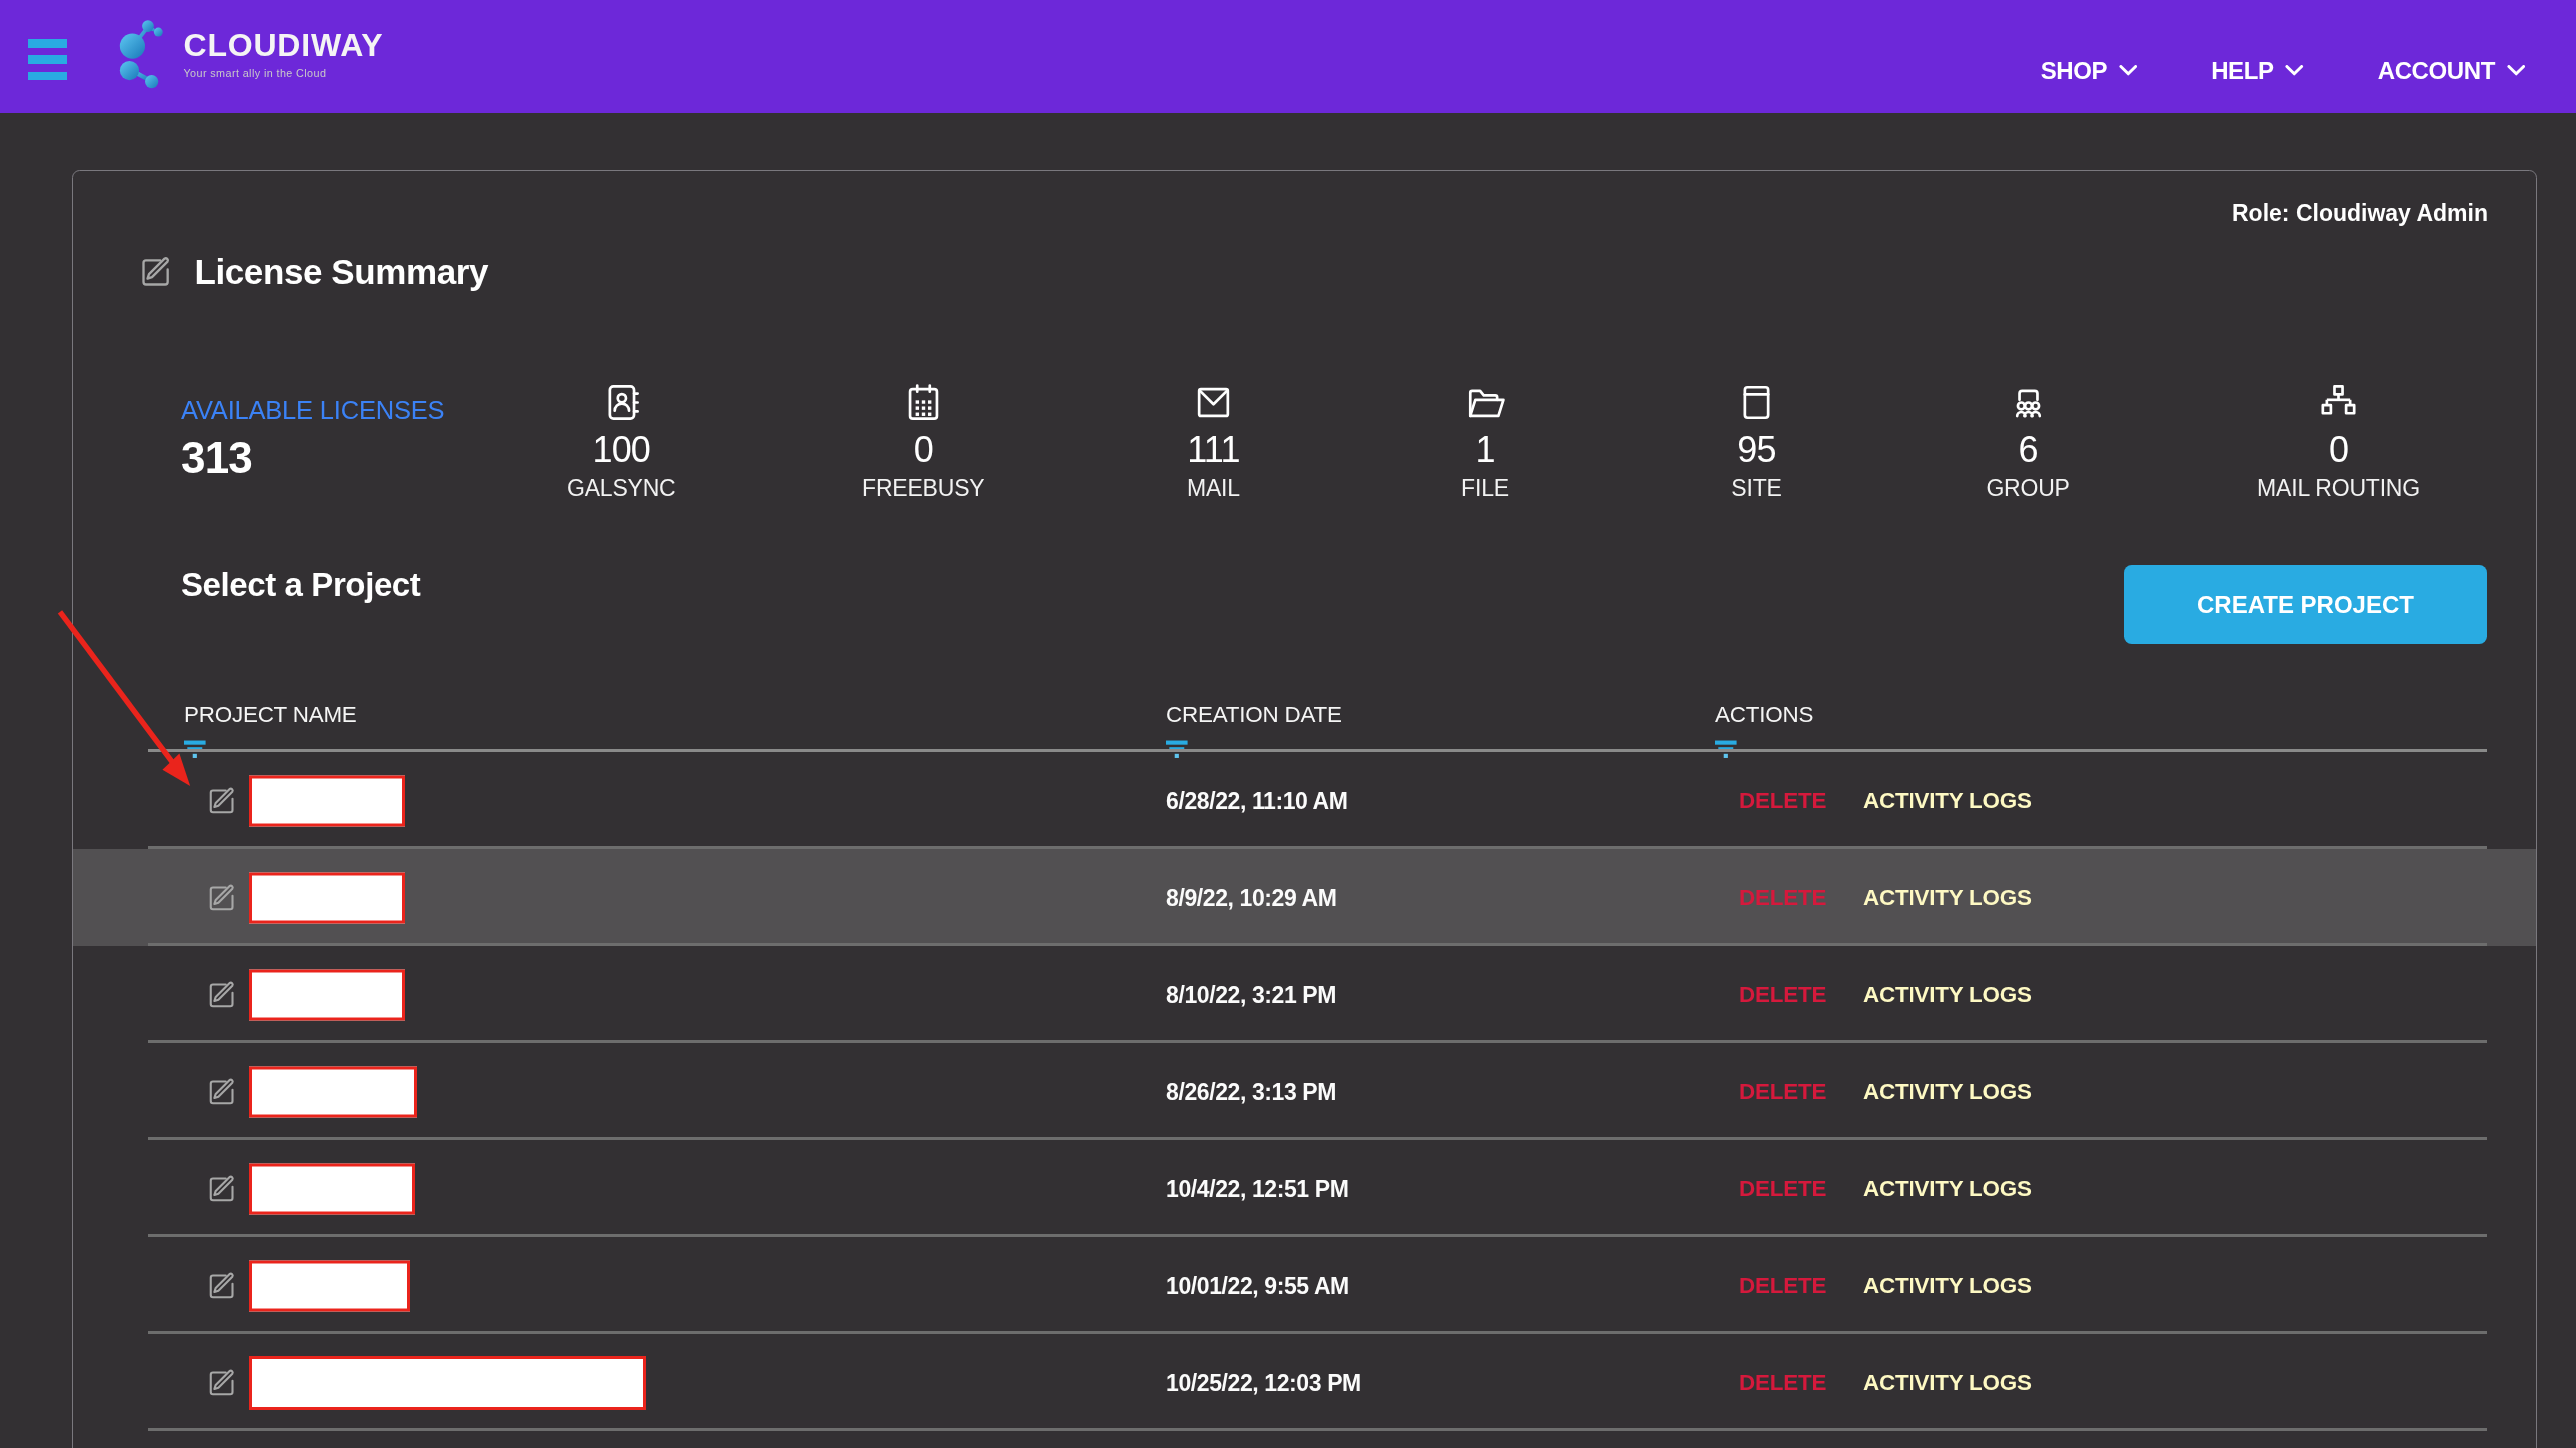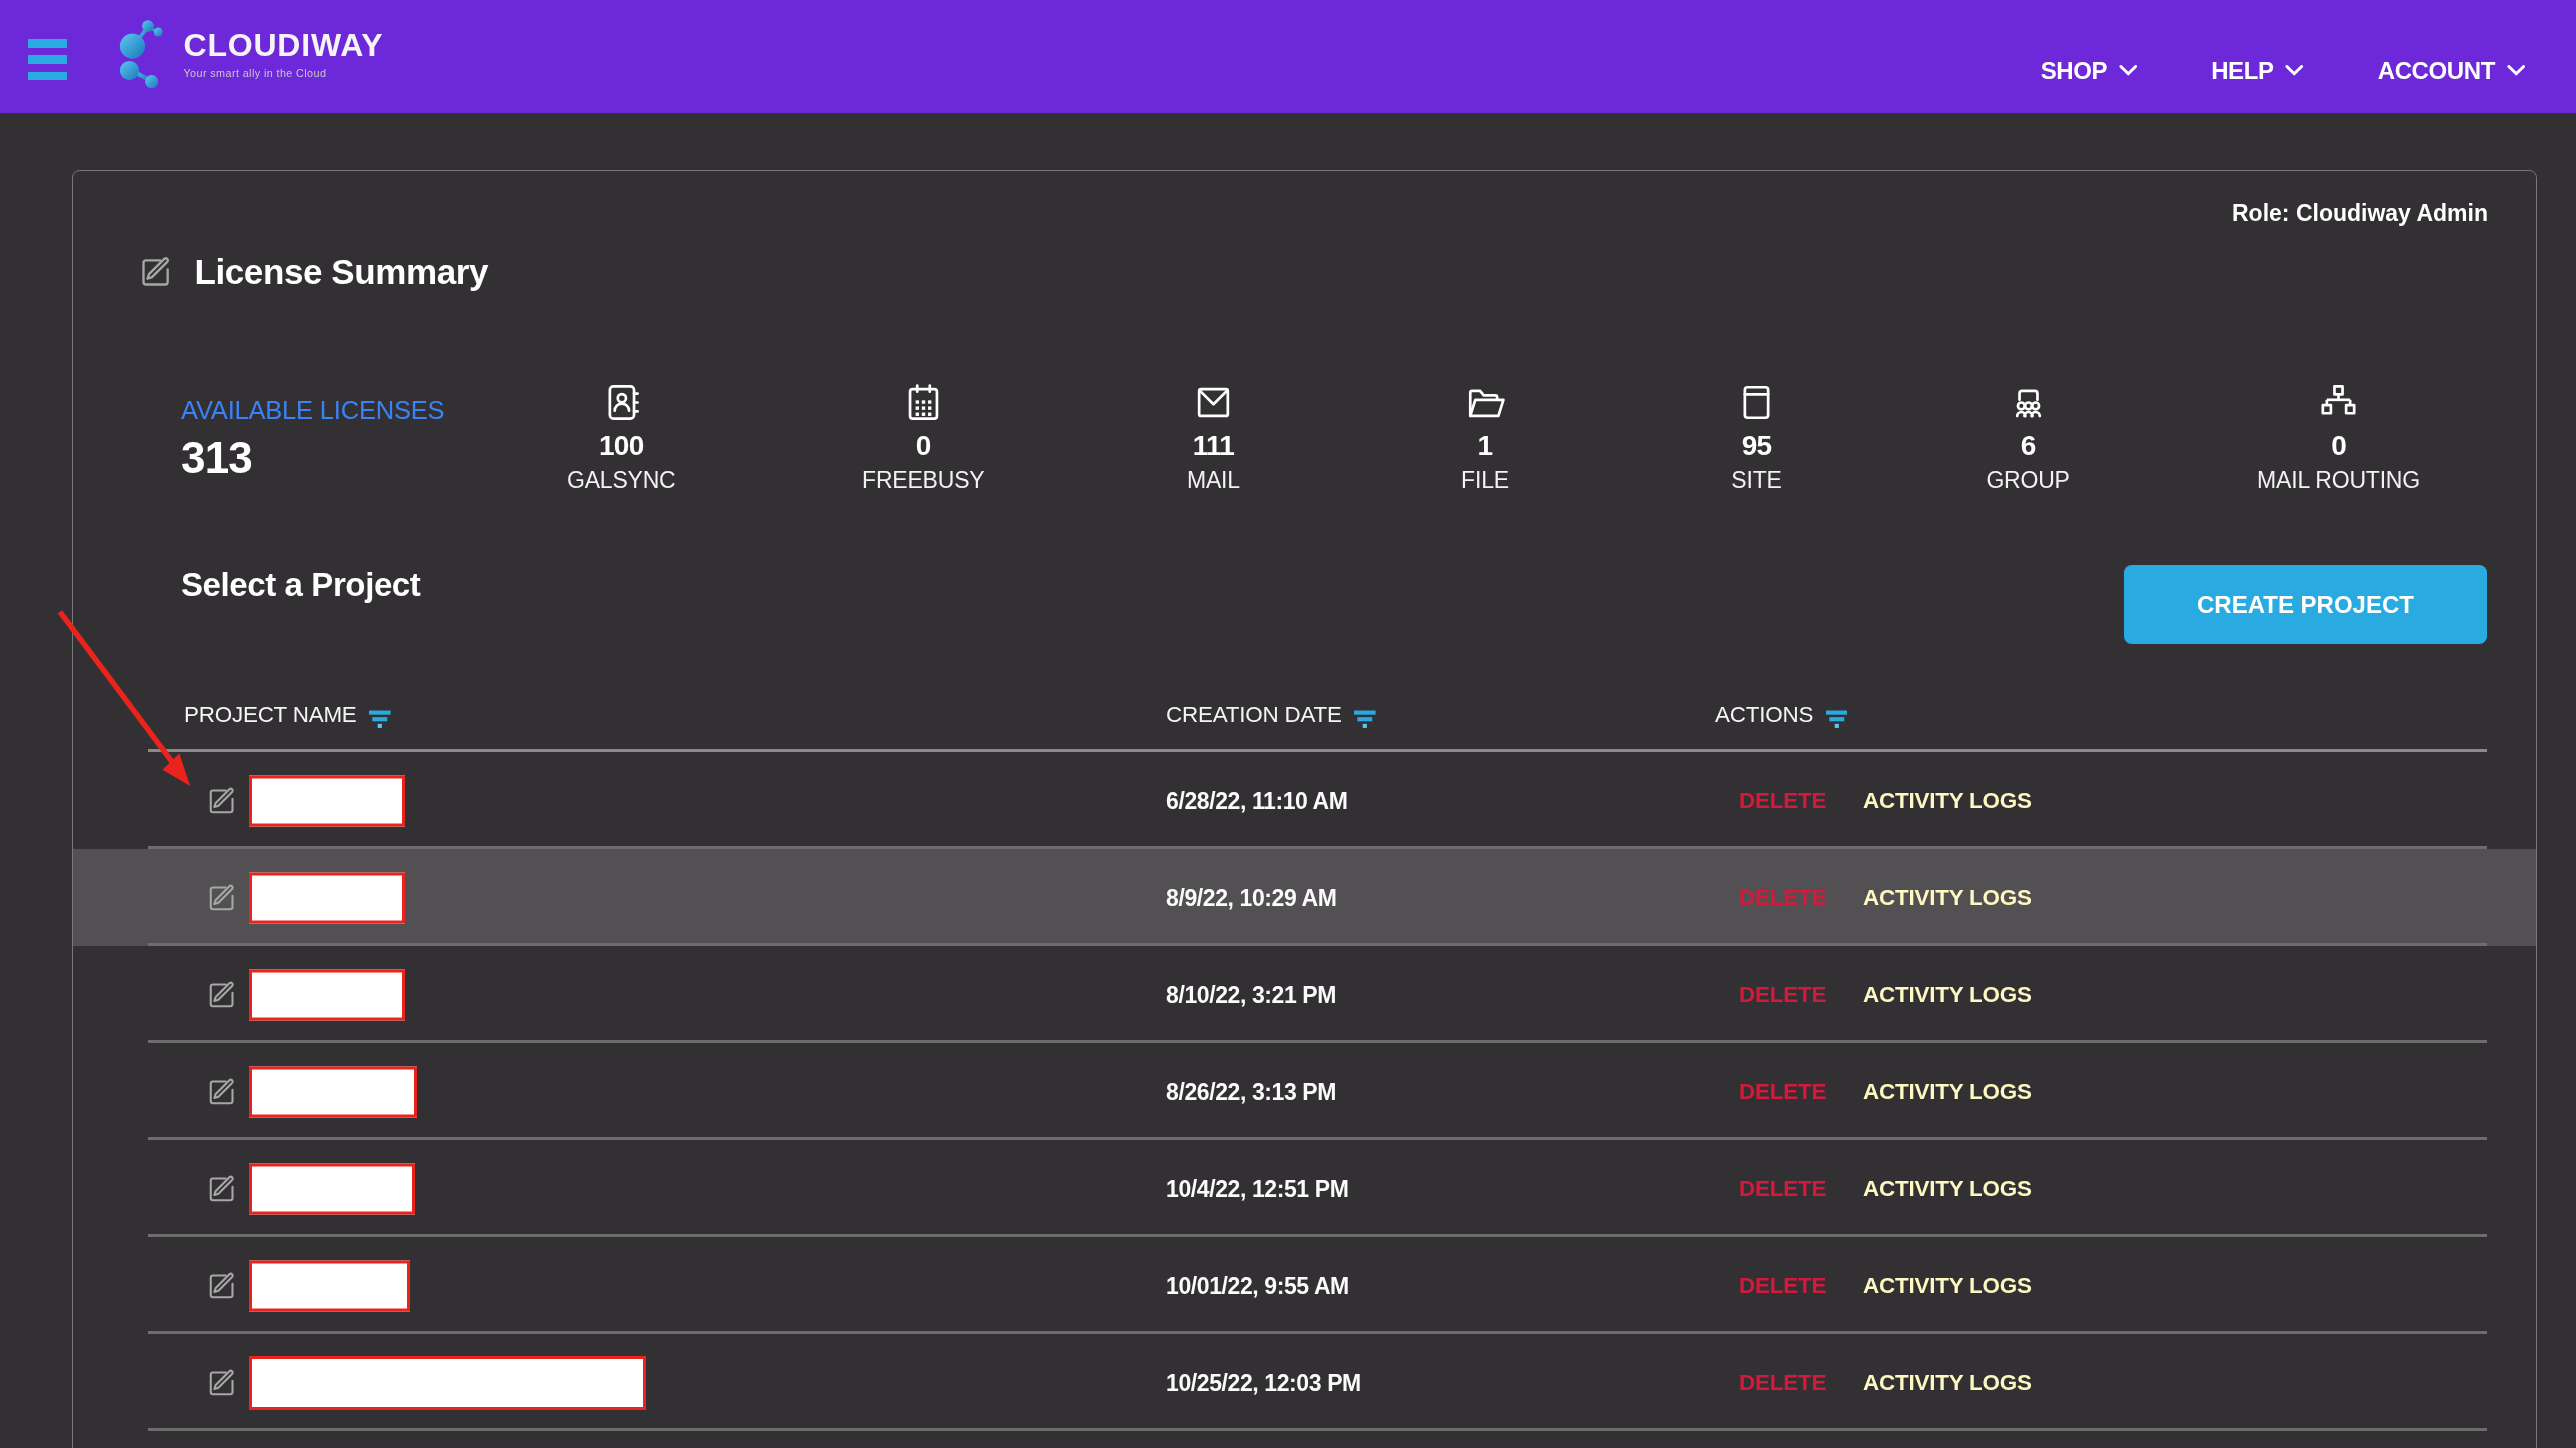--- a/index.html
+++ b/index.html
@@ -48,39 +48,39 @@
   .avail { position:absolute; left:108px; top:225px; }
   .avail-label { font-size:25.5px; letter-spacing:-0.2px; color:#3b82f6; }
   .avail-value { font-size:44px; font-weight:bold; margin-top:7.7px; letter-spacing:-0.8px; }
   .stats-row {
     position:absolute; left:494px; right:116px; top:210px;
     display:flex; justify-content:space-between;
   }
   .stat { display:flex; flex-direction:column; align-items:center; min-width:85px; }
   .stat-icon { width:43px; height:43px; }
   .stat-icon svg { width:43px; height:43px; }
-  .stat-value { font-size:28px; font-weight:bold; margin-top:7.7px; line-height:1; letter-spacing:-0.8px; }
+  .stat-value { font-size:36px; font-weight:normal; margin-top:7.7px; line-height:1; letter-spacing:-0.8px; }
   .stat-label { font-size:23px; margin-top:7.7px; letter-spacing:-0.2px; color:#f2f2f2; white-space:nowrap; }
 
   
   .select-heading { position:absolute; left:108px; top:395px; font-size:33px; font-weight:bold; letter-spacing:-0.4px; }
   .create-btn {
     position:absolute; right:49px; top:394px; width:363px; height:79px;
     background:#29abe2; border:none; border-radius:7.7px; cursor:pointer;
     color:#ffffff; font-size:24px; font-weight:bold; letter-spacing:0px;
     font-family:"Liberation Sans", sans-serif;
     display:flex; align-items:center; justify-content:center;
   }
 
   
   .table-head { position:absolute; left:0; right:0; top:531px; height:50px; }
   .table-head::after, .t-divider {
     content:""; position:absolute; left:75px; right:49px; bottom:0; height:3.1px; background:#8a8a8a;
   }
-  .th-cell { position:absolute; top:0; display:flex; align-items:flex-end; gap:12.4px; cursor:pointer; }
+  .th-cell { position:absolute; top:0; display:flex; align-items:flex-start; gap:12.4px; cursor:pointer;flex-direction:column; }
   .th-label { font-size:22.4px; letter-spacing:-0.2px; color:#f5f5f5; }
   .th-project { left:111px; }
   .th-date    { left:1093px; }
   .th-actions { left:1642px; }
   .filter-icon { width:21.6px; height:18.5px; }
 
   .rows { position:absolute; left:0; right:0; top:581px; }
   .row { position:relative; height:97px; }
   .row::after {
     content:""; position:absolute; left:75px; right:49px; bottom:0; height:3.1px; background:#6d6d6d;

